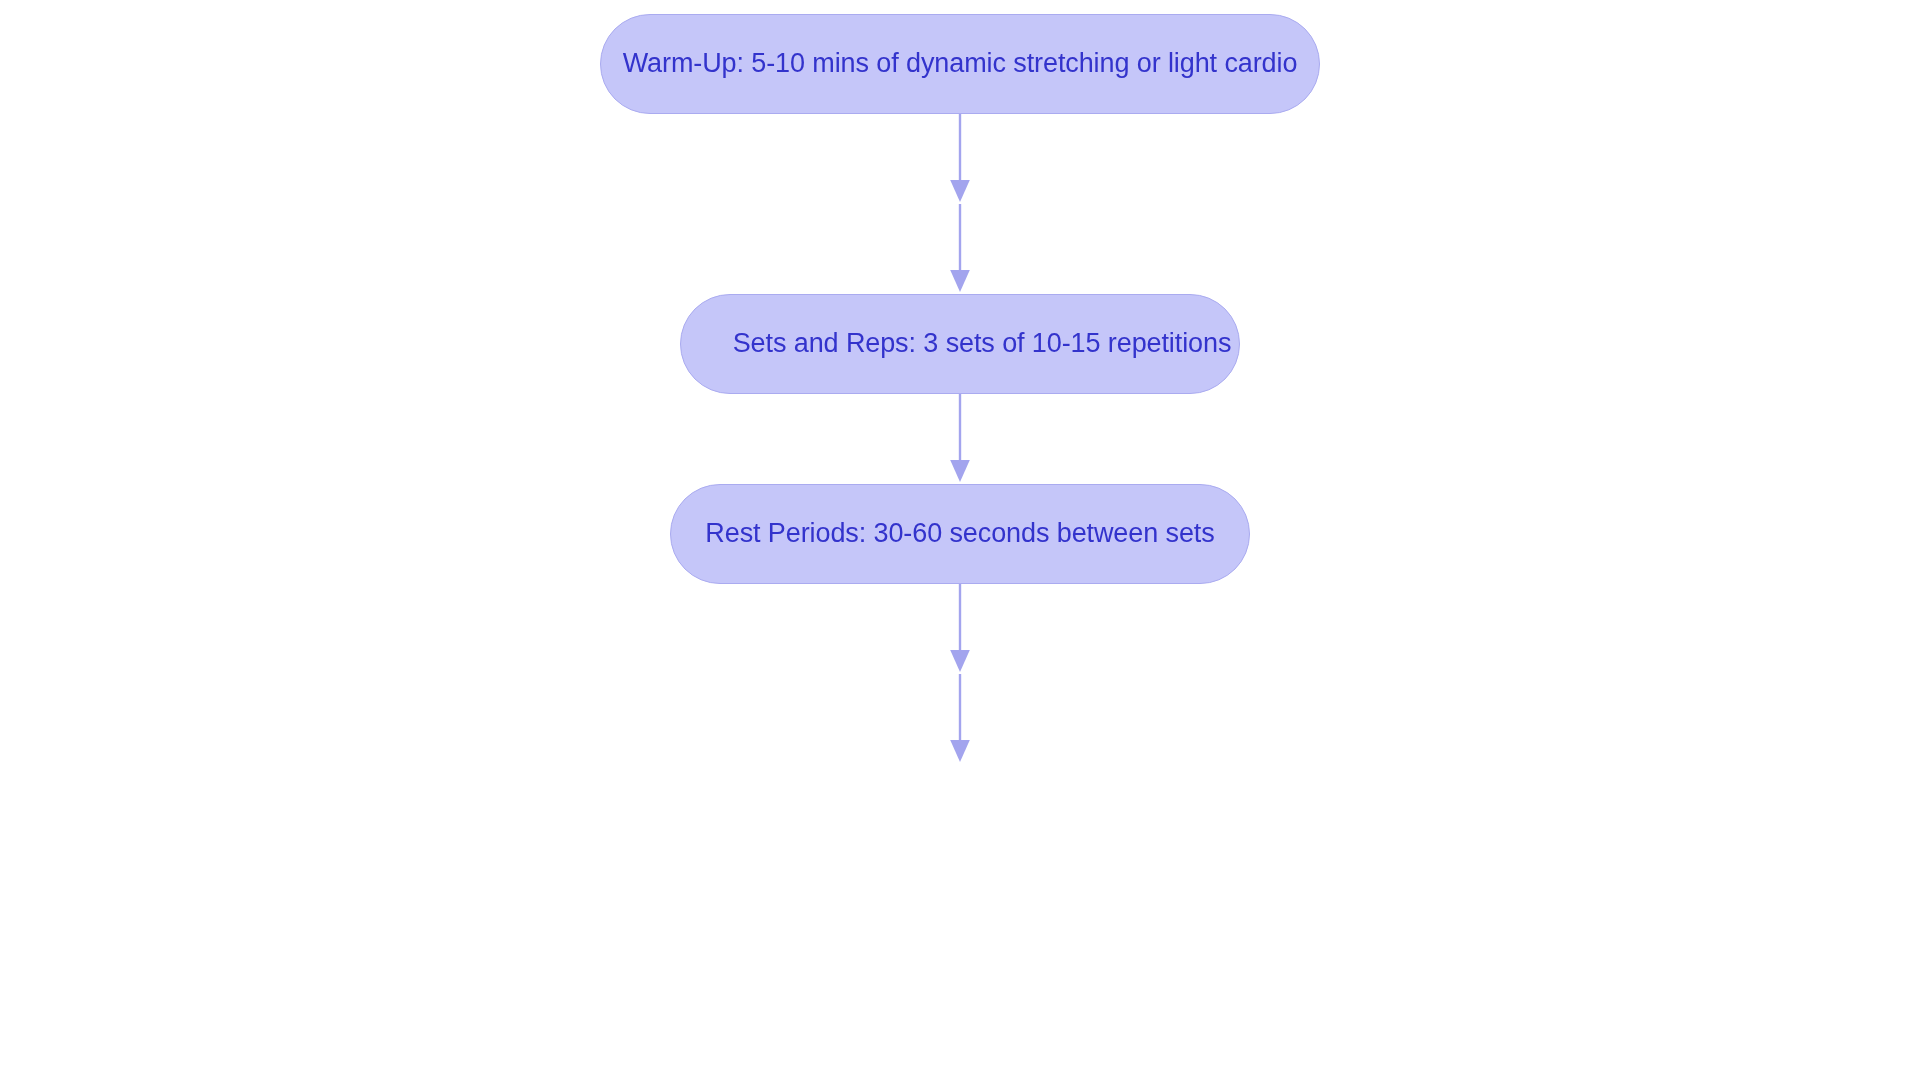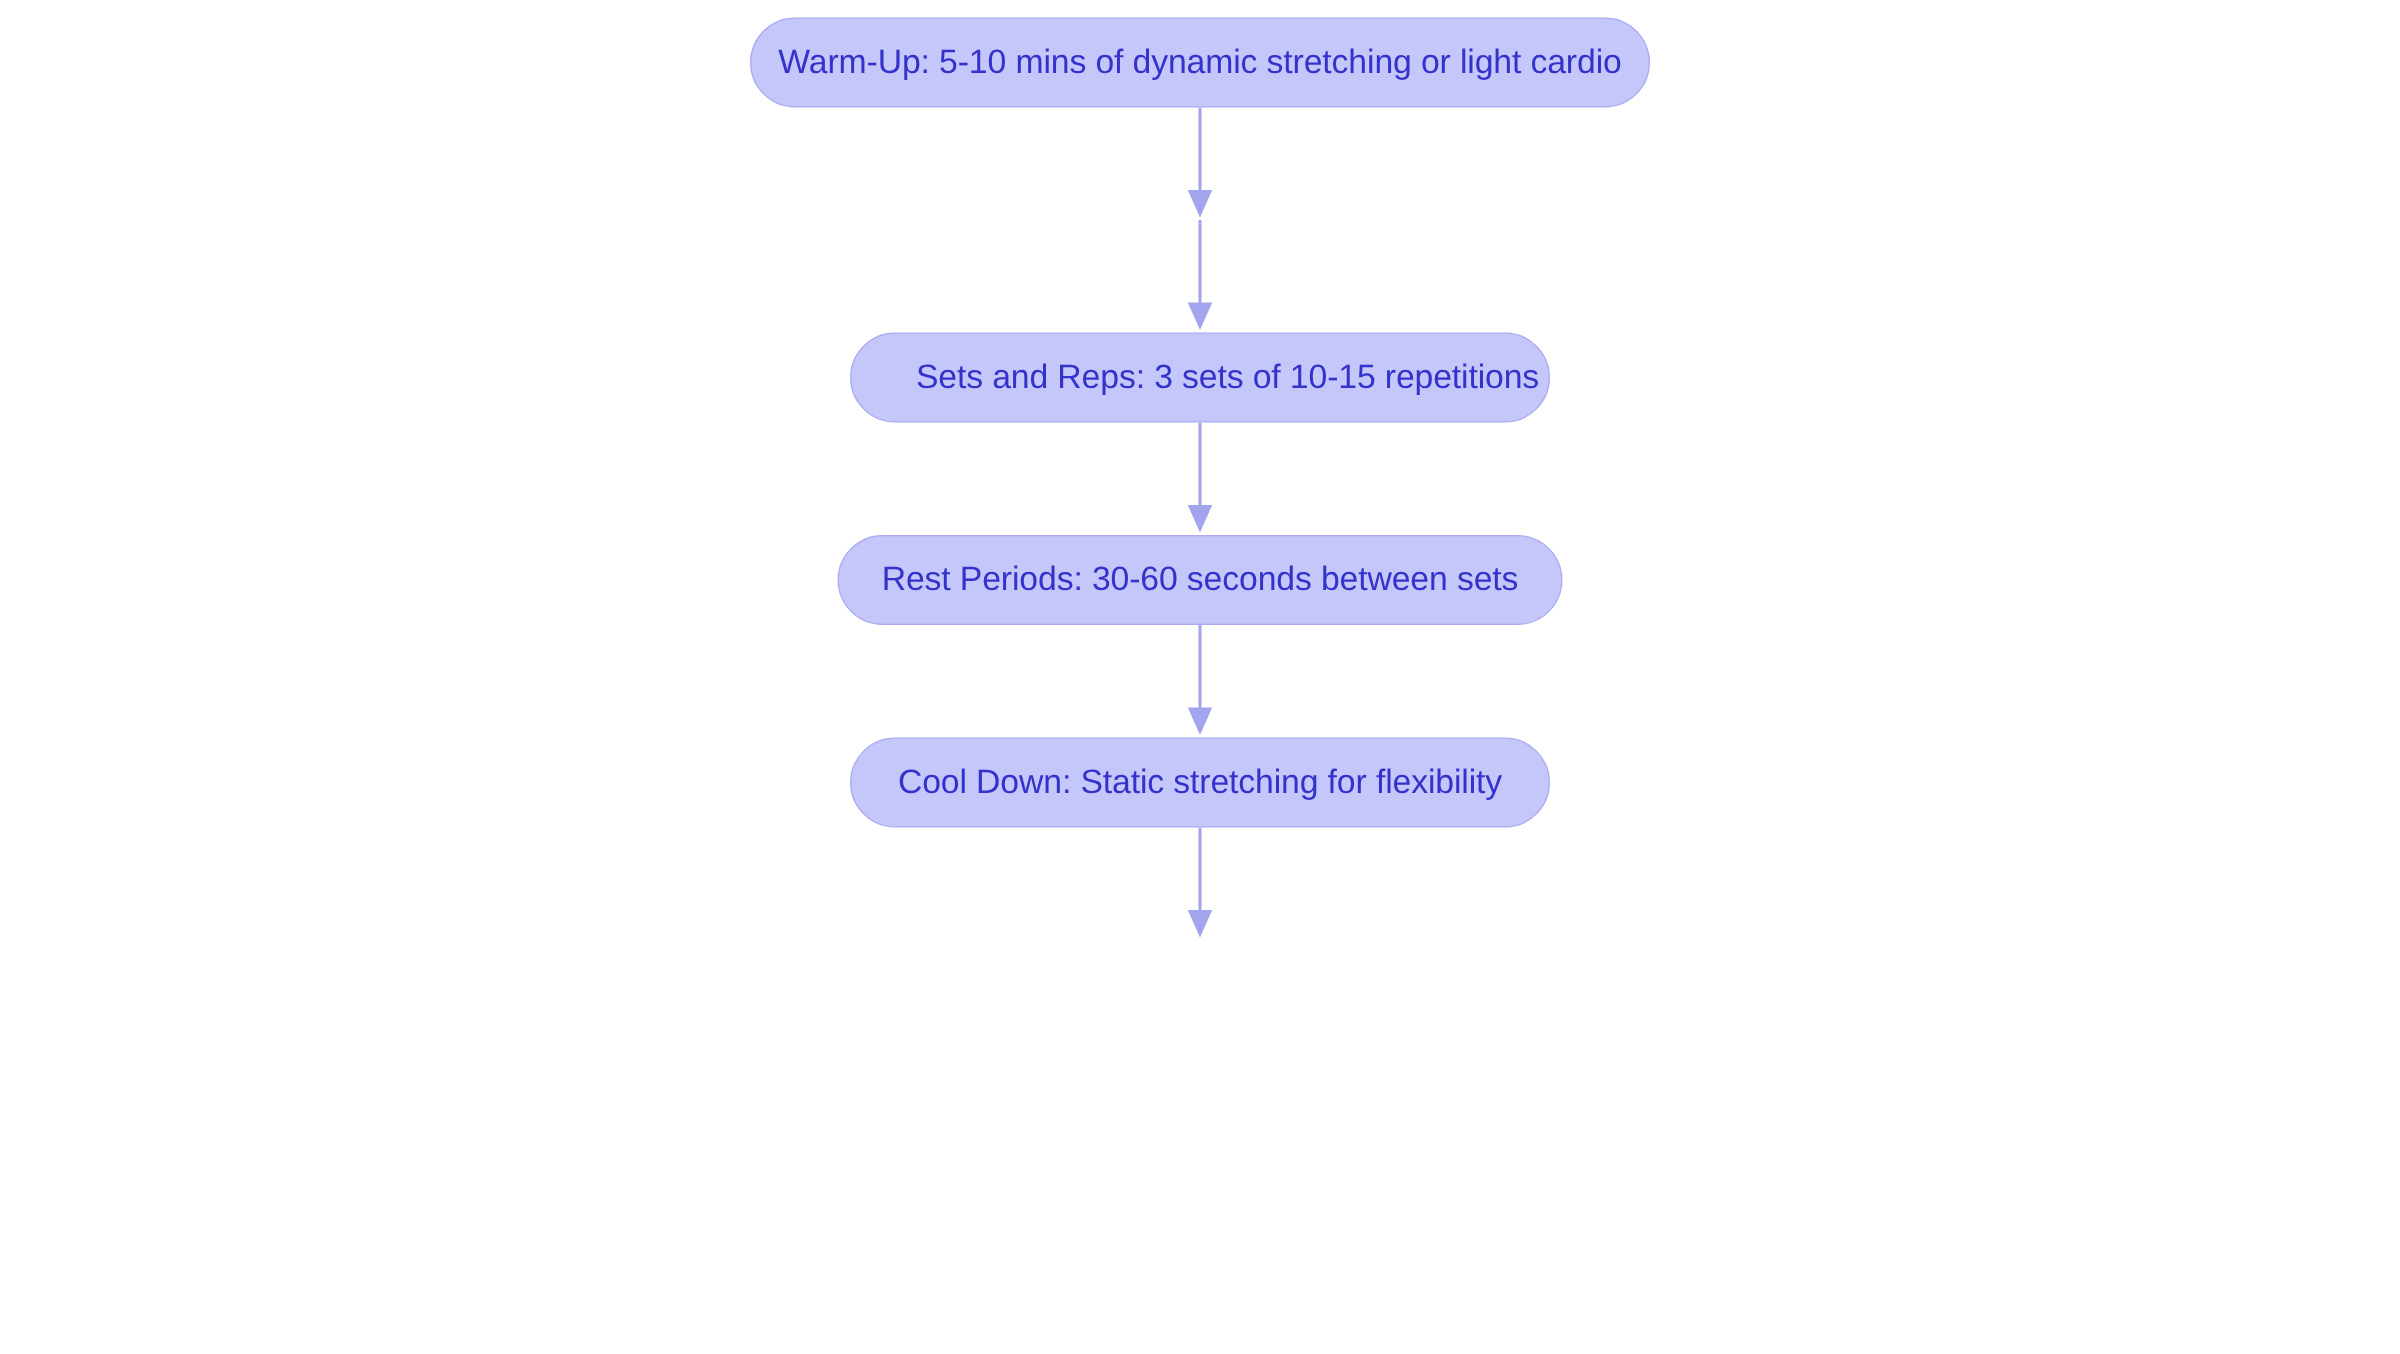--- a/index.html
+++ b/index.html
@@ -28,21 +28,21 @@
     top: 0;
     width: 1920px;
     height: 1083px;
     display: flex;
     flex-direction: column;
     align-items: center;
   }
 
   .node {
     box-sizing: border-box;
-    height: 72px;
+    height: 100px;
     background: #c5c6f9;
     border: 1px solid #aaabf0;
     border-radius: 50px;
     display: flex;
     align-items: center;
     justify-content: center;
     padding: 0 34px;
     flex: 0 0 auto;
   }
 
@@ -104,23 +104,20 @@
 
     <div class="node" style="width: 580px; background: rgb(197, 198, 249); border-color: rgb(170, 171, 240);">
       <span class="node-label" style="color: rgb(51, 51, 204);">Rest Periods: 30-60 seconds between sets</span>
     </div>
 
     <svg class="connector" viewBox="0 0 26 90" preserveAspectRatio="none" aria-hidden="true">
       <line x1="13" y1="0" x2="13" y2="68" stroke="#a3a4ee" stroke-width="2.4"></line>
       <polygon points="13,88 3.2,66 22.8,66" fill="#a3a4ee"></polygon>
     </svg>
 
-    <div class="node" style="width: 560px; background: rgb(197, 198, 249); border-color: rgb(170, 171, 240);">
-      <span class="node-label" style="color: rgb(51, 51, 204);">Cool Down: Static stretching for flexibility</span>
-    </div>
 
     <svg class="connector" viewBox="0 0 26 90" preserveAspectRatio="none" aria-hidden="true">
       <line x1="13" y1="0" x2="13" y2="68" stroke="#a3a4ee" stroke-width="2.4"></line>
       <polygon points="13,88 3.2,66 22.8,66" fill="#a3a4ee"></polygon>
     </svg>
 
 
   </div>
 </div>
 

